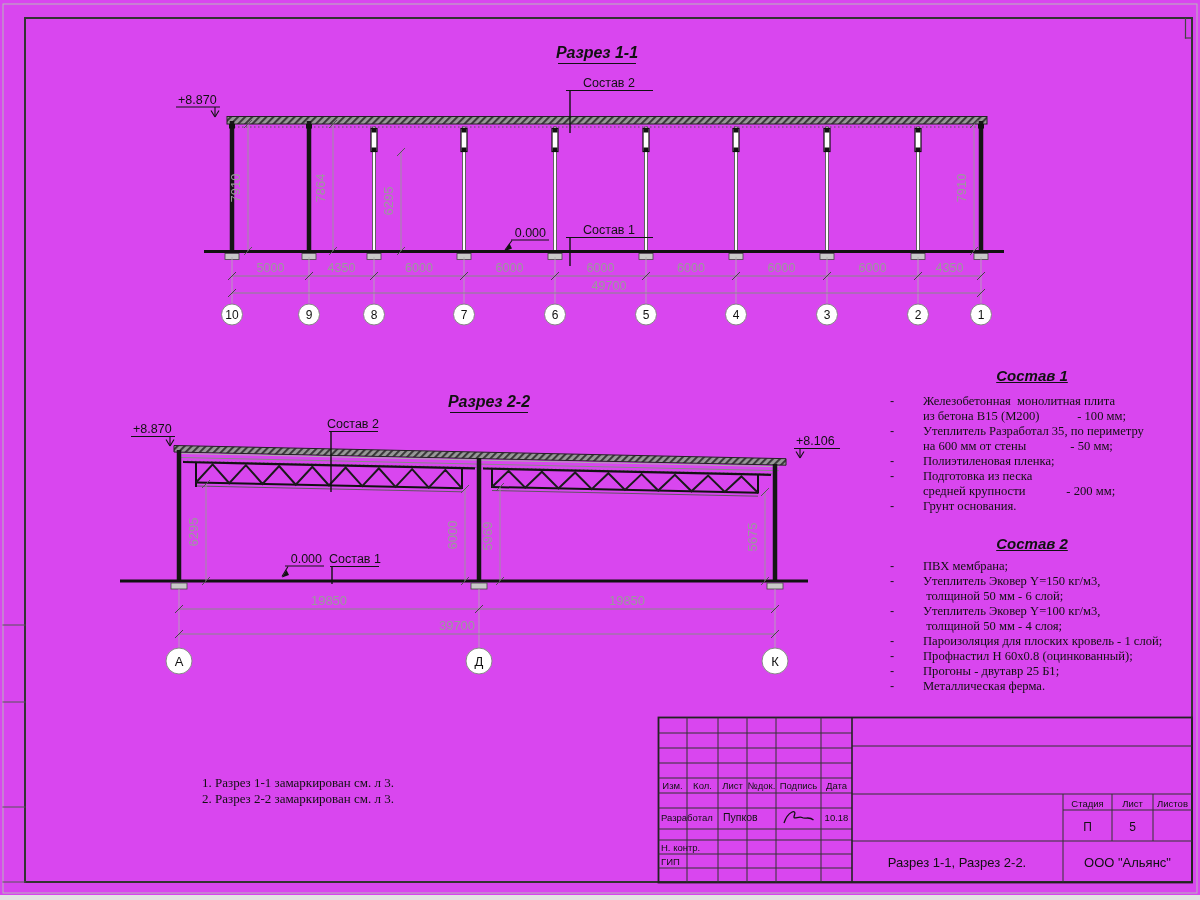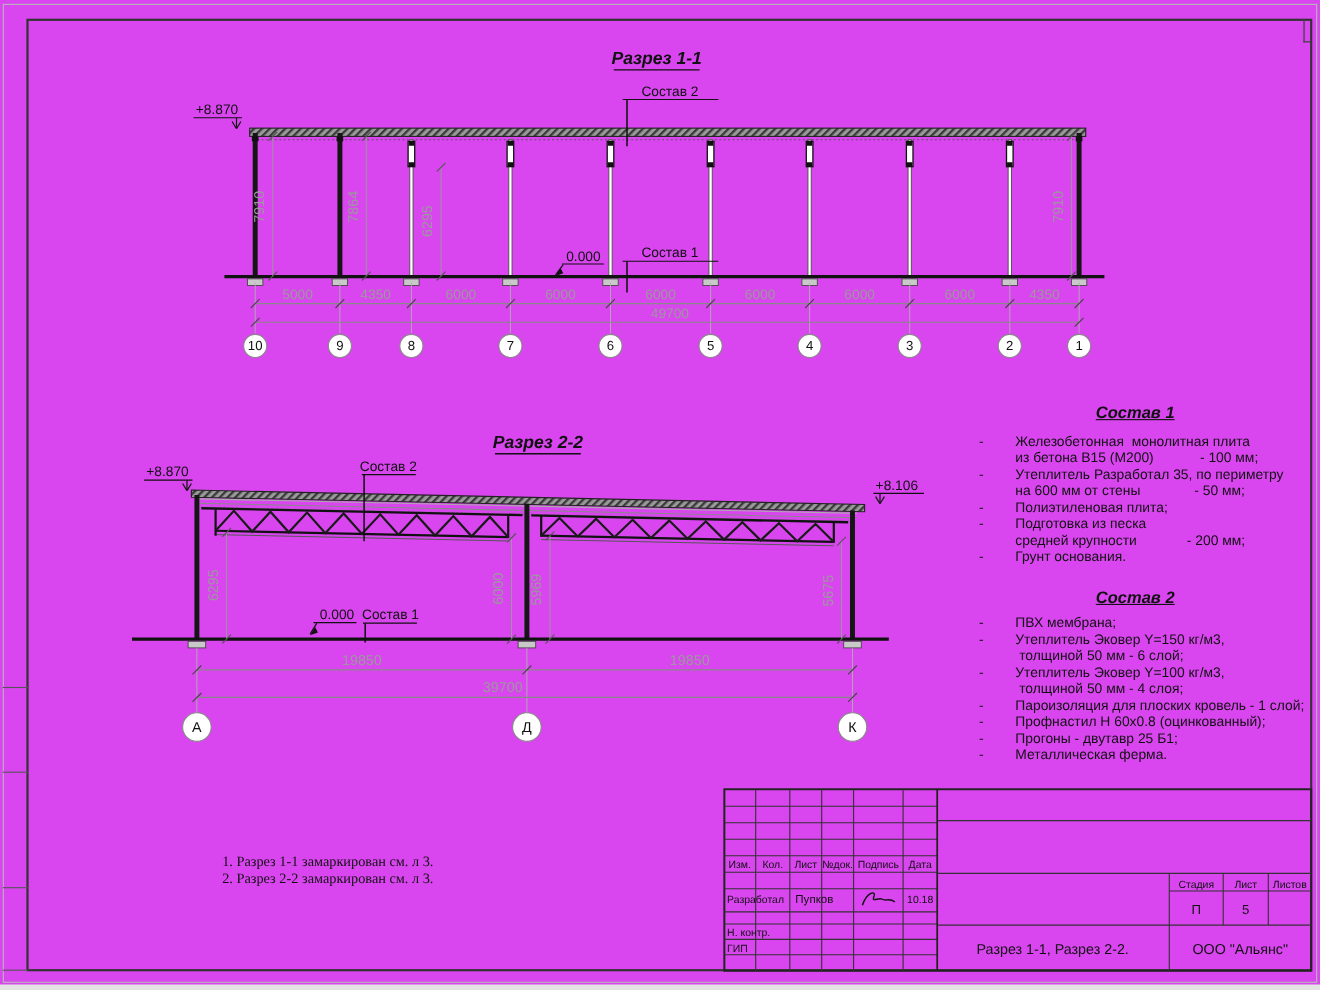--- a/index.html
+++ b/index.html
@@ -14,21 +14,21 @@
   .bub2{fill:#111;font-size:13px;}
   .tbh{fill:#111;font-size:9.5px;}
   .tbt{fill:#111;font-size:10.5px;}
   .tbb{fill:#111;font-size:12px;}
   .tbn{fill:#111;font-size:13px;}
   .htext{position:absolute;color:#111;}
   .blockhead{width:200px;text-align:center;font-size:15px;font-weight:bold;
              font-style:italic;text-decoration:underline;}
   .speclist .li{display:flex;height:15px;line-height:15px;font-size:12.6px;}
   .speclist .b{width:33px;text-align:left;padding-left:6px;}
-  .speclist .t{white-space:pre;}
+  .speclist .t{white-space:pre;font-family:Liberation Serif, serif;}
   .notes div{height:16px;line-height:16px;font-size:13px;font-family:Liberation Serif, serif;}
 </style>
 </head>
 <body>
 
 <div id="sheet">
 
 <svg width="1200" height="900" viewBox="0 0 1200 900">
   <defs>
     <pattern id="hatch" patternUnits="userSpaceOnUse" width="5" height="5" patternTransform="rotate(45)">
@@ -436,21 +436,21 @@
   <div class="li">
         <span class="b">-</span>
         <span class="t">Утеплитель Разработал 35, по периметру</span>
       </div>
   <div class="li">
         <span class="b"></span>
         <span class="t">на 600 мм от стены              - 50 мм;</span>
       </div>
   <div class="li">
         <span class="b">-</span>
-        <span class="t">Полиэтиленовая плита;</span>
+        <span class="t">Полиэтиленовая пленка;</span>
       </div>
   <div class="li">
         <span class="b">-</span>
         <span class="t">Подготовка из песка</span>
       </div>
   <div class="li">
         <span class="b"></span>
         <span class="t">средней крупности             - 200 мм;</span>
       </div>
   <div class="li">

